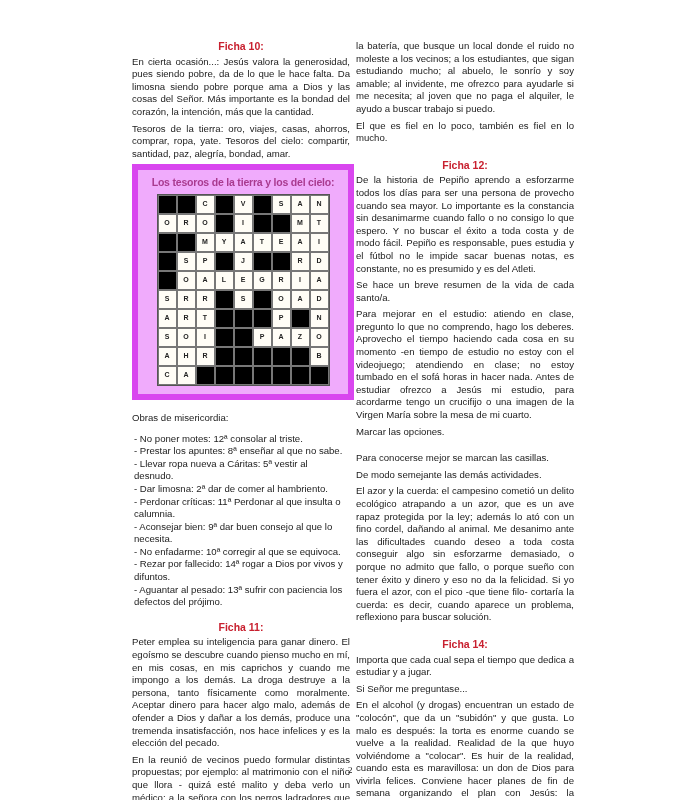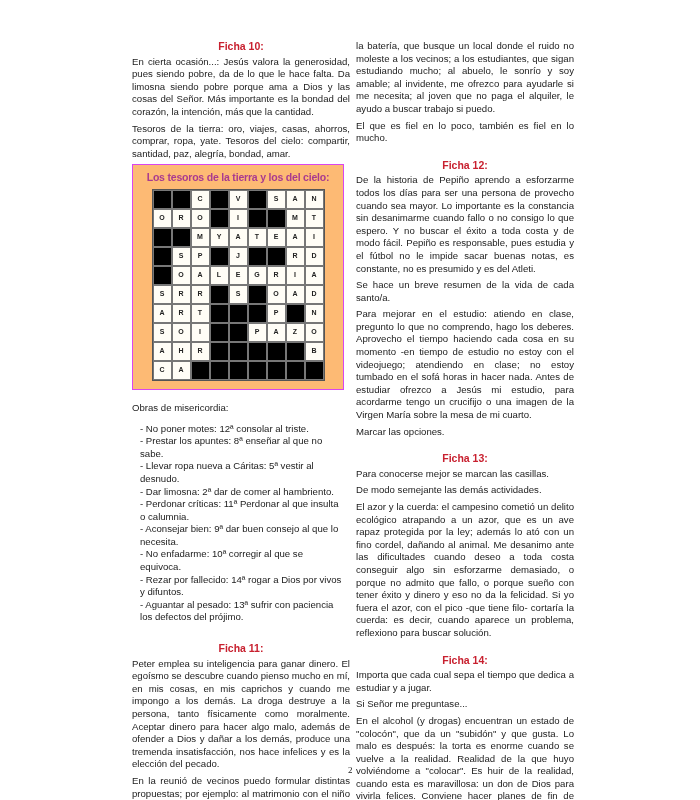--- a/index.html
+++ b/index.html
@@ -5,23 +5,23 @@
   html, body { margin:0; padding:0; background:#ffffff; }
   body { width:700px; height:800px; position:relative; overflow:hidden;
          font-family:"Liberation Sans", sans-serif; color:#222; }
   .col { position:absolute; top:40px; width:218px; font-size:9.6px; line-height:12.6px; }
   .col-left { left:132px; }
   .col-right { left:356px; }
   .heading { text-align:center; color:#c8202f; font-weight:bold; font-size:10.5px; margin:0 0 3px 0; }
   p { margin:0 0 4px 0; text-align:justify; }
   .b { font-weight:normal; }
   .gap { height:10px; }
-  ul.list { list-style:none; margin:8px; padding:0; }
+  ul.list { list-style:none; margin:2px; padding:0; }
   ul.list li { margin:0; }
-  .puzzle { background:#fdba74; border:1px solid #d946ef; padding:6px 6px 8px 6px; margin:4px 0 12px 0; width:198px; }
+  .puzzle { background:#f0abfc; border:6px solid #d946ef; padding:6px 6px 8px 6px; margin:4px 0 12px 0; width:198px; }
   .puzzle-title { color:#a93a8f; font-weight:bold; font-size:10.5px; text-align:center; margin-bottom:5px; letter-spacing:-0.2px; }
   .grid { display:grid; grid-template-columns:repeat(9, 19px); grid-auto-rows:19px; border:1px solid #555; width:171px; margin:0 auto; }
   .cell { box-sizing:border-box; border:0.5px solid #777; display:flex; align-items:center; justify-content:center; font-size:7px; font-weight:bold; background:#fffdf6; color:#222; }
   .cell.blk { background:#000; }
   .page-num { position:absolute; left:348px; top:765px; font-size:9px; font-family:"Liberation Serif", serif; }
 </style>
 </head>
 <body>
 
 <div class="col col-left">
@@ -149,21 +149,20 @@
   <p><span class="b">El que es fiel</span><span> en lo poco, también es fiel en lo mucho.</span></p>
 
   <div class="gap"></div>
   <div class="heading">Ficha 12:</div>
   <p><span class="b">De la historia de Pepiño</span><span> aprendo a esforzarme todos los días para ser una persona de provecho cuando sea mayor. Lo importante es la constancia sin desanimarme cuando fallo o no consigo lo que espero. Y no buscar el éxito a toda costa y de modo fácil. Pepiño es responsable, pues estudia y el fútbol no le impide sacar buenas notas, es constante, no es presumido y es del Atleti.</span></p>
   <p><span class="b">Se hace un breve resumen</span><span> de la vida de cada santo/a.</span></p>
   <p><span class="b">Para mejorar</span><span> en el estudio: atiendo en clase, pregunto lo que no comprendo, hago los deberes. Aprovecho el tiempo haciendo cada cosa en su momento -en tiempo de estudio no estoy con el videojuego; atendiendo en clase; no estoy tumbado en el sofá horas in hacer nada. Antes de estudiar ofrezco a Jesús mi estudio, para acordarme tengo un crucifijo o una imagen de la Virgen María sobre la mesa de mi cuarto.</span></p>
   <p><span class="b">Marcar</span><span> las opciones.</span></p>
 
   <div class="gap"></div>
-  <div class="heading">Ficha 13:</div>
   <p><span class="b">Para conocerse mejor</span><span> se marcan las casillas.</span></p>
   <p><span class="b">De modo semejante</span><span> las demás actividades.</span></p>
   <p><span class="b">El azor y la cuerda:</span><span> el campesino cometió un delito ecológico atrapando a un azor, que es un ave rapaz protegida por la ley; además lo ató con un fino cordel, dañando al animal. Me desanimo ante las dificultades cuando deseo a toda costa conseguir algo sin esforzarme demasiado, o porque no admito que fallo, o porque sueño con tener éxito y dinero y eso no da la felicidad. Si yo fuera el azor, con el pico -que tiene filo- cortaría la cuerda: es decir, cuando aparece un problema, reflexiono para buscar solución.</span></p>
 
   <div class="gap"></div>
   <div class="heading">Ficha 14:</div>
   <p><span class="b">Importa</span><span> que cada cual sepa el tiempo que dedica a estudiar y a jugar.</span></p>
   <p><span class="b">Si Señor me preguntase...</span></p>
   <p><span class="b">En el alcohol (y drogas)</span><span> encuentran un estado de "colocón", que da un "subidón" y que gusta. Lo malo es después: la torta es enorme cuando se vuelve a la realidad. Realidad de la que huyo volviéndome a "colocar". Es huir de la realidad, cuando esta es maravillosa: un don de Dios para vivirla felices. Conviene hacer planes de fin de semana organizando el plan con Jesús: la participación en la misa dominical.</span></p>
 </div>

